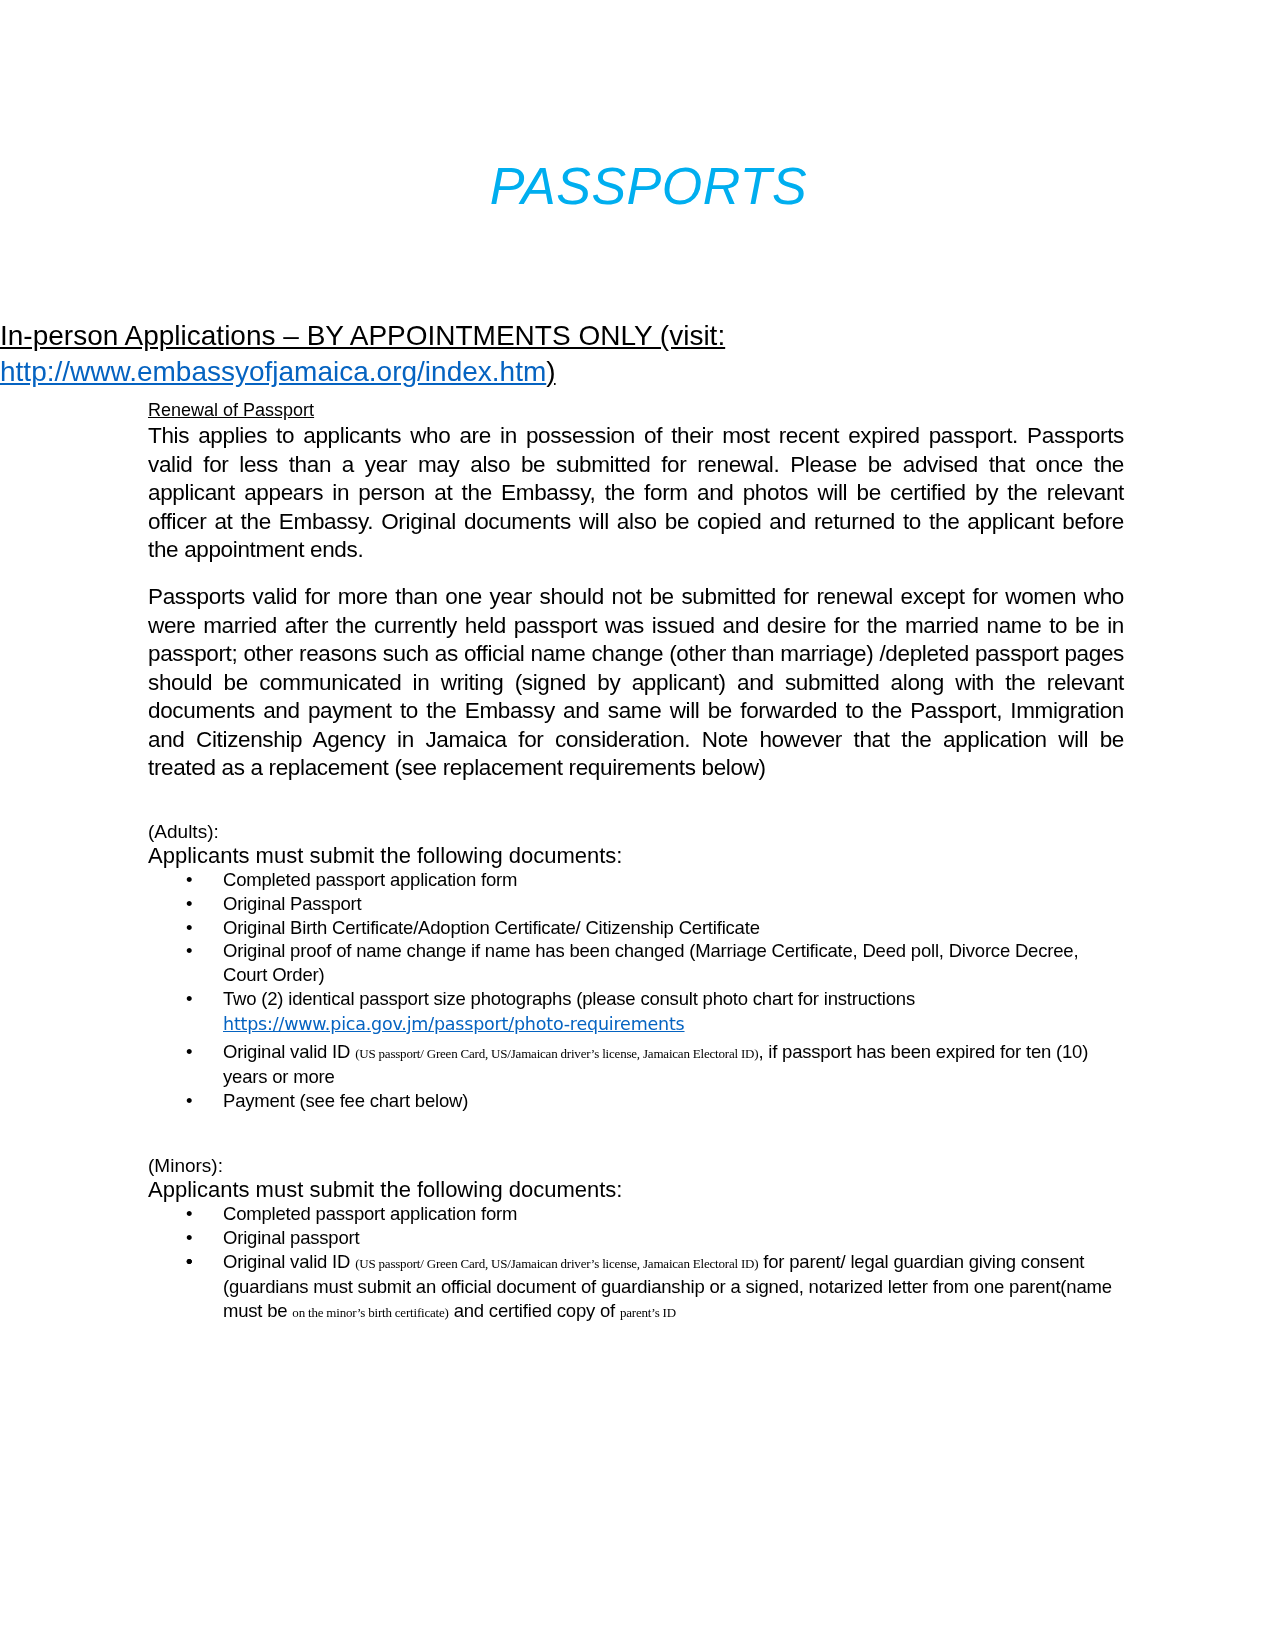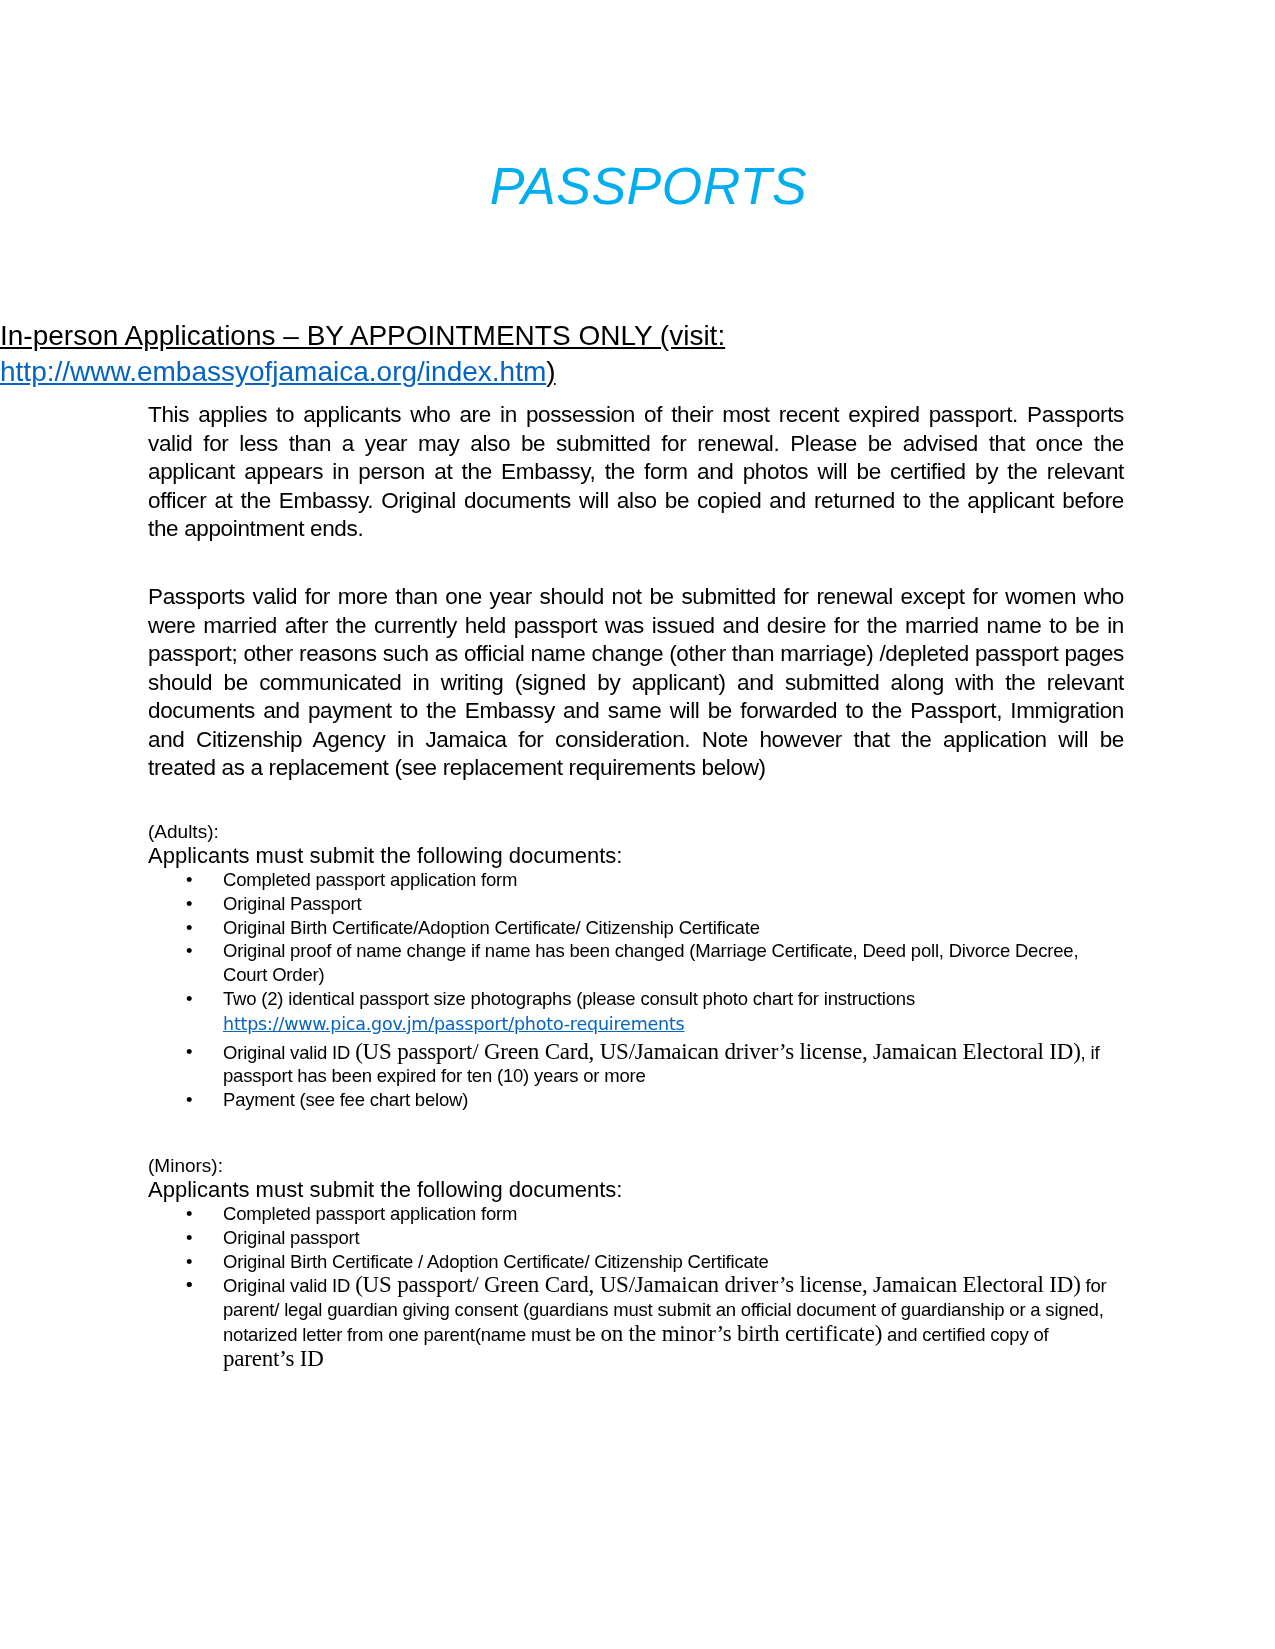--- a/index.html
+++ b/index.html
@@ -13,36 +13,37 @@
     .heading a { color: #0563C1; text-decoration: underline; }
     .heading .paren { color: #000; text-decoration: underline; }
     .block { position: absolute; left: 148px; width: 976px; }
     .subhead { font-size: 18px; text-decoration: underline; }
     .para { font-size: 22.5px; line-height: 28.5px; text-align: justify; letter-spacing: -0.35px; }
     .section-label { font-size: 19px; line-height: 24px; }
     .intro { font-size: 22px; line-height: 24px; }
     ul.doclist { list-style: none; margin: 0; padding: 0; }
     ul.doclist li { position: relative; padding-left: 75px; font-size: 18.5px; line-height: 23.8px; letter-spacing: -0.2px; }
     ul.doclist li .bullet { position: absolute; left: 38px; top: 0; }
-    .serif { font-family: "Liberation Serif", serif; font-size: 23px; }
+    .serif { font-family: "Liberation Serif", serif; font-size: 13px; }
     .photo-link { color: #0563C1; text-decoration: underline; font-family: "DejaVu Sans", sans-serif; font-size: 17.5px; display: inline-block; margin-top: 2px; margin-bottom: 3px; }
   </style>
 </head>
 <body>
 
 <div class="page-title">PASSPORTS</div>
 
 <div class="heading">
   <div class="line1">In-person Applications – BY APPOINTMENTS ONLY (visit:</div>
   <div>
     <a>http://www.embassyofjamaica.org/index.htm</a><span class="paren">)</span>
   </div>
 </div>
 
 <div class="block" style="top:400px;">
+  <div class="subhead"> Renewal of Passport</div>
   <div class="para" style="margin-top:1px;">This applies to applicants who are in possession of their most recent expired passport. Passports valid for less than a year may also be submitted for renewal. Please be advised that once the applicant appears in person at the Embassy, the form and photos will be certified by the relevant officer at the Embassy. Original documents will also be copied and returned to the applicant before the appointment ends.</div>
 </div>
 
 <div class="block" style="top:583px;">
   <div class="para">Passports valid for more than one year should not be submitted for renewal except for women who were married after the currently held passport was issued and desire for the married name to be in passport; other reasons such as official name change (other than marriage) /depleted passport pages should be communicated in writing (signed by applicant)  and submitted along with the relevant documents and payment to the Embassy and same will be forwarded to the Passport, Immigration and Citizenship Agency in Jamaica for consideration. Note however that the application will be treated as a replacement (see replacement requirements below)</div>
 </div>
 
 <div class="block" style="top:820px;">
   <div class="section-label">(Adults):</div>
   <div class="intro">Applicants must submit the following documents:</div>
@@ -56,17 +57,17 @@
     <li><span class="bullet">•</span><span>Payment (see fee chart below)</span></li>
   </ul>
 </div>
 
 <div class="block" style="top:1154px;">
   <div class="section-label"> (Minors):</div>
   <div class="intro">Applicants must submit the following documents:</div>
   <ul class="doclist">
     <li><span class="bullet">•</span><span>Completed passport application form</span></li>
     <li><span class="bullet">•</span><span>Original passport</span></li>
-    <li><span class="bullet">•</span><span>Original Birth Certificate / Adoption Certificate/ Citizenship Certificate</span></li>
+    <li><span class="bullet">•</span></li>
     <li><span class="bullet">•</span></li>
     <li><span class="bullet">•</span><span>Original valid ID </span><span class="serif">(US passport/ Green Card, US/Jamaican driver’s license, Jamaican Electoral ID)</span><span> for parent/ legal guardian giving consent (guardians must submit an official document of guardianship or a signed, notarized letter from one parent(name must be </span><span class="serif">on the minor’s birth certificate)</span><span> and certified copy of </span><span class="serif">parent’s ID</span></li>
   </ul>
 </div>
 
 </body></html>

